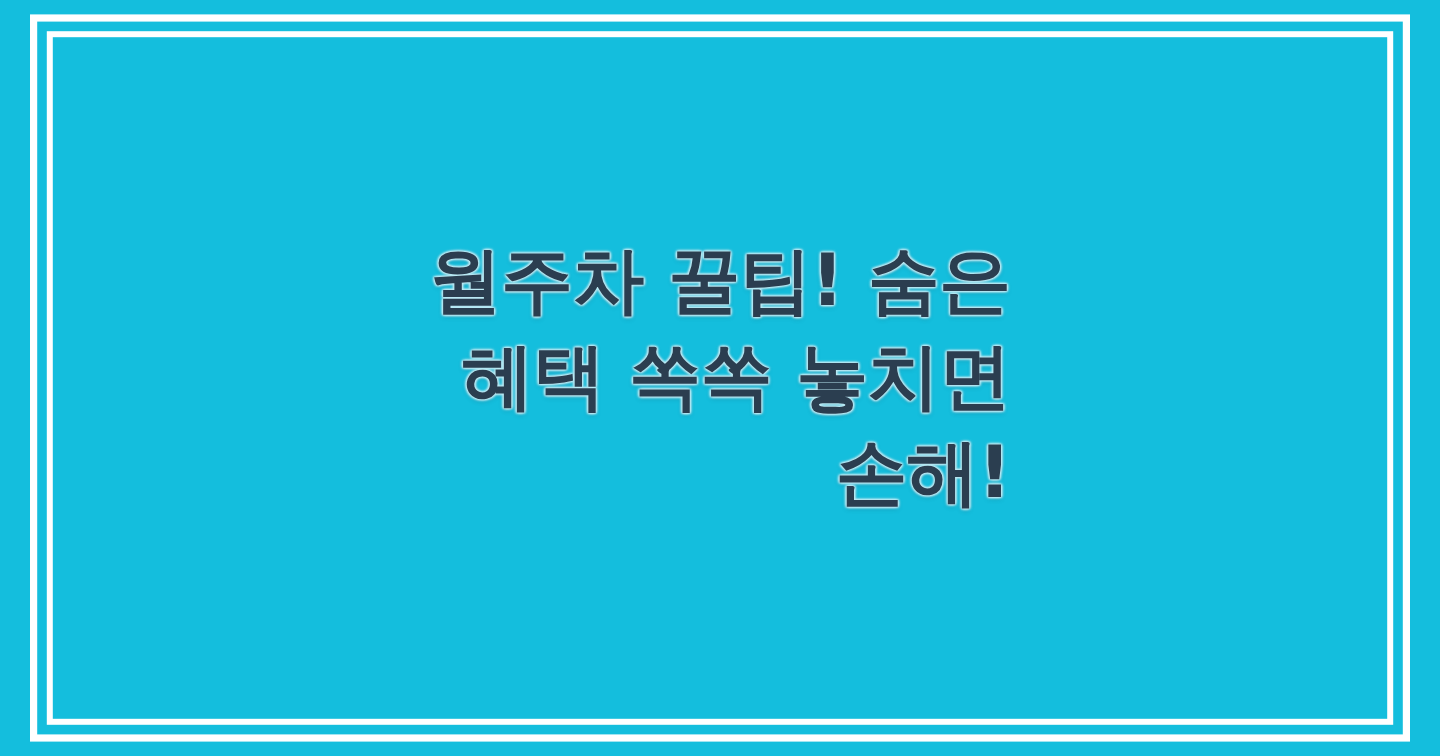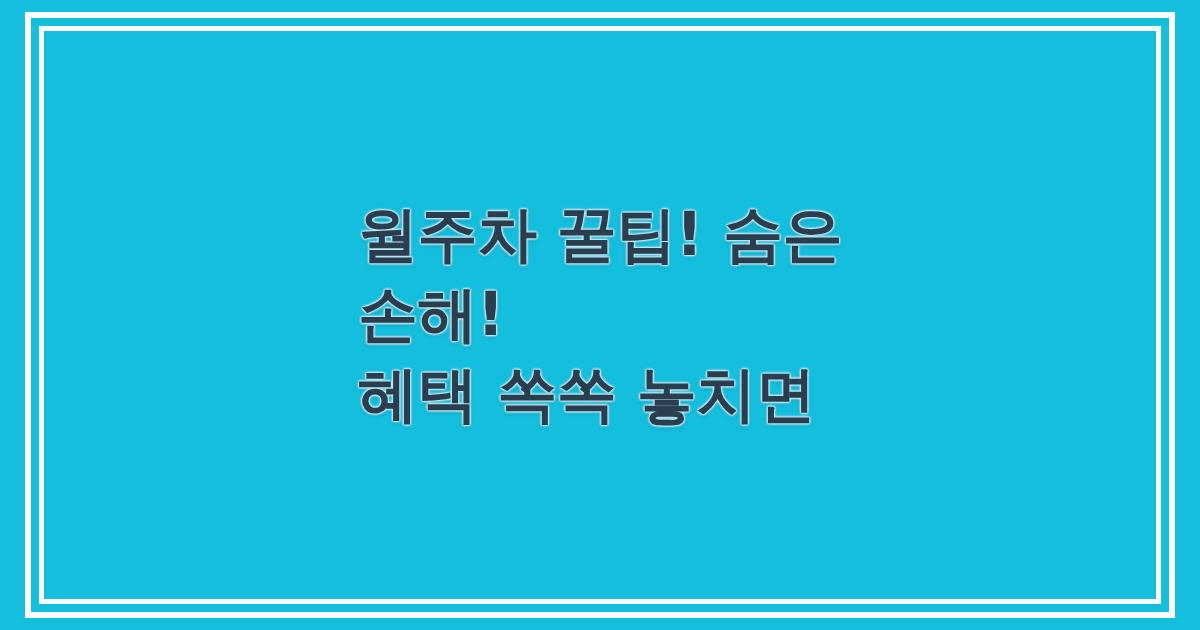--- a/index.html
+++ b/index.html
@@ -55,21 +55,21 @@
     bottom: 0;
     display: flex;
     flex-direction: column;
     align-items: center;
     justify-content: center;
     padding: 0 90px;
     box-sizing: border-box;
   }
 
   .headline {
-    text-align: left;
+    text-align: right;
     color: #2b3e50;
     font-family: "DejaVu Sans", "Liberation Sans", sans-serif;
     font-weight: 700;
     font-size: 60px;
     line-height: 1.33;
     letter-spacing: -0.5px;
     margin: 16px;
     text-shadow:
       0 0 2px rgba(190, 235, 245, 0.95),
       1px 1px 2px rgba(190, 235, 245, 0.9),
@@ -89,18 +89,18 @@
 <body>
 
 <div id="card">
 
   <div class="frame-outer"></div>
   <div class="frame-inner"></div>
 
   <div class="headline-wrap">
     <h1 class="headline">
       <span class="line">월주차 꿀팁! 숨은</span>
+      <span class="line">혜택 쏙쏙 놓치면</span>
       <span class="line">손해!</span>
-      <span class="line">혜택 쏙쏙 놓치면</span>
     </h1>
   </div>
 
 </div>
 
 </body></html>

